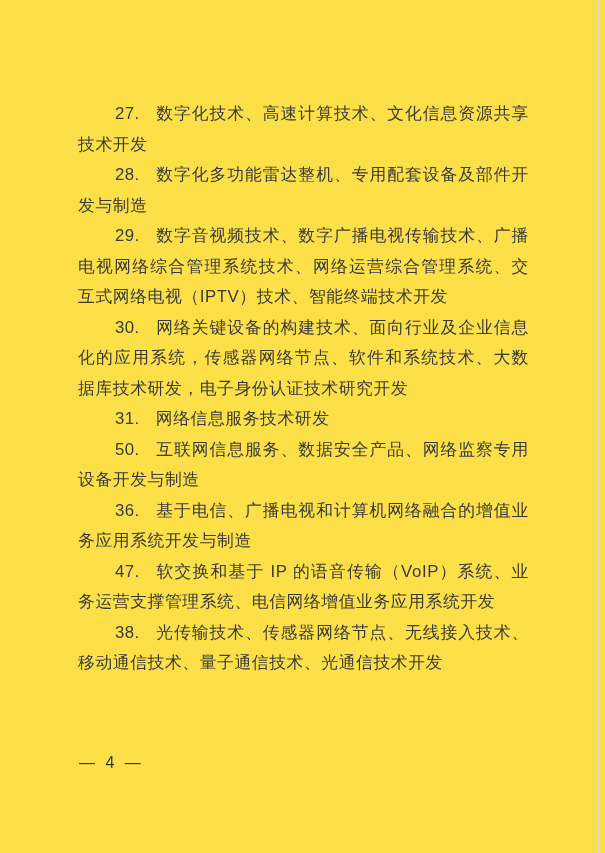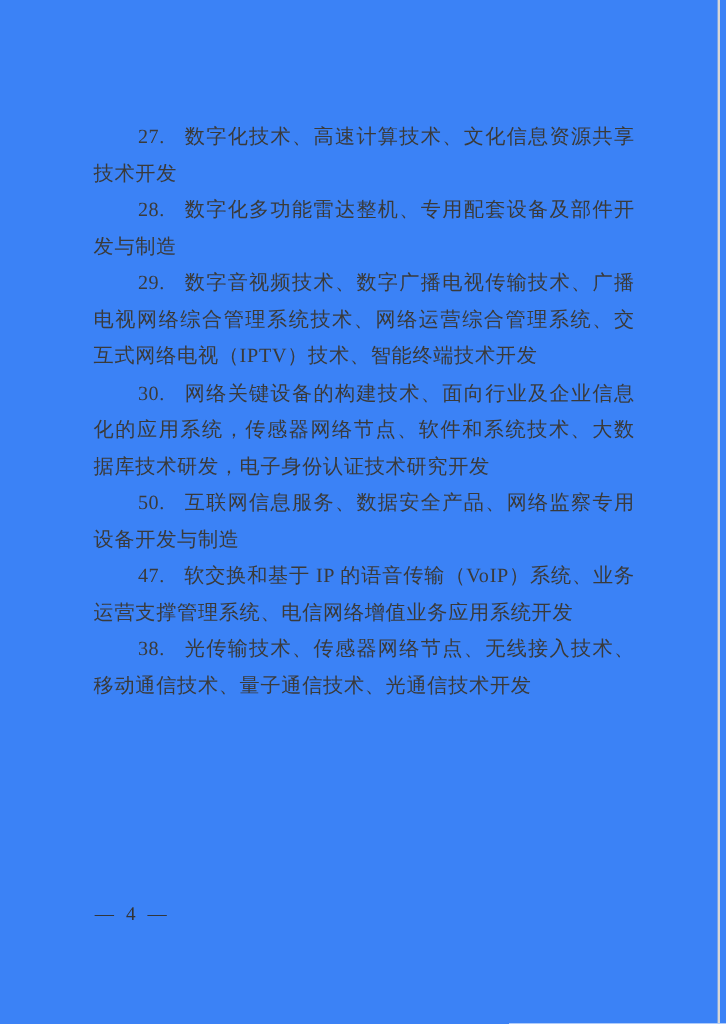--- a/index.html
+++ b/index.html
@@ -4,23 +4,23 @@
 <style>
   html, body {
     margin: 0;
     padding: 0;
     background: #ffffff;
   }
   .page {
     position: relative;
     width: 605px;
     height: 853px;
-    background: #3b82f6;
+    background: #fde047;
     overflow: hidden;
-    font-family: Liberation Serif, serif;
+    font-family: Liberation Sans, sans-serif;
   }
   .content {
     position: absolute;
     left: 78px;
     top: 99px;
     width: 451px;
     color: #3a3a3a;
     font-size: 16.8px;
     line-height: 30.5px;
     text-align: justify;
@@ -59,26 +59,28 @@
 <div class="page">
   <div class="content" id="items-container">
     <p class="item"><span class="num">27.</span><span class="txt">数字化技术、高速计算技术、文化信息资源共享技术开发</span></p>
 
     <p class="item"><span class="num">28.</span><span class="txt">数字化多功能雷达整机、专用配套设备及部件开发与制造</span></p>
 
     <p class="item"><span class="num">29.</span><span class="txt">数字音视频技术、数字广播电视传输技术、广播电视网络综合管理系统技术、网络运营综合管理系统、交互式网络电视（IPTV）技术、智能终端技术开发</span></p>
 
     <p class="item"><span class="num">30.</span><span class="txt">网络关键设备的构建技术、面向行业及企业信息化的应用系统，传感器网络节点、软件和系统技术、大数据库技术研发，电子身份认证技术研究开发</span></p>
 
+    <p class="item"><span class="num">31.</span><span class="txt">网络信息服务技术研发</span></p>
 
 
     <p class="item"><span class="num">50.</span><span class="txt">互联网信息服务、数据安全产品、网络监察专用设备开发与制造</span></p>
 
 
 
+    <p class="item"><span class="num">36.</span><span class="txt">基于电信、广播电视和计算机网络融合的增值业务应用系统开发与制造</span></p>
 
     <p class="item"><span class="num">47.</span><span class="txt">软交换和基于 IP 的语音传输（VoIP）系统、业务运营支撑管理系统、电信网络增值业务应用系统开发</span></p>
 
     <p class="item"><span class="num">38.</span><span class="txt">光传输技术、传感器网络节点、无线接入技术、移动通信技术、量子通信技术、光通信技术开发</span></p>
   </div>
 
   <div class="page-number">— 4 —</div>
   <div class="scan-edge"></div>
 </div>
 

